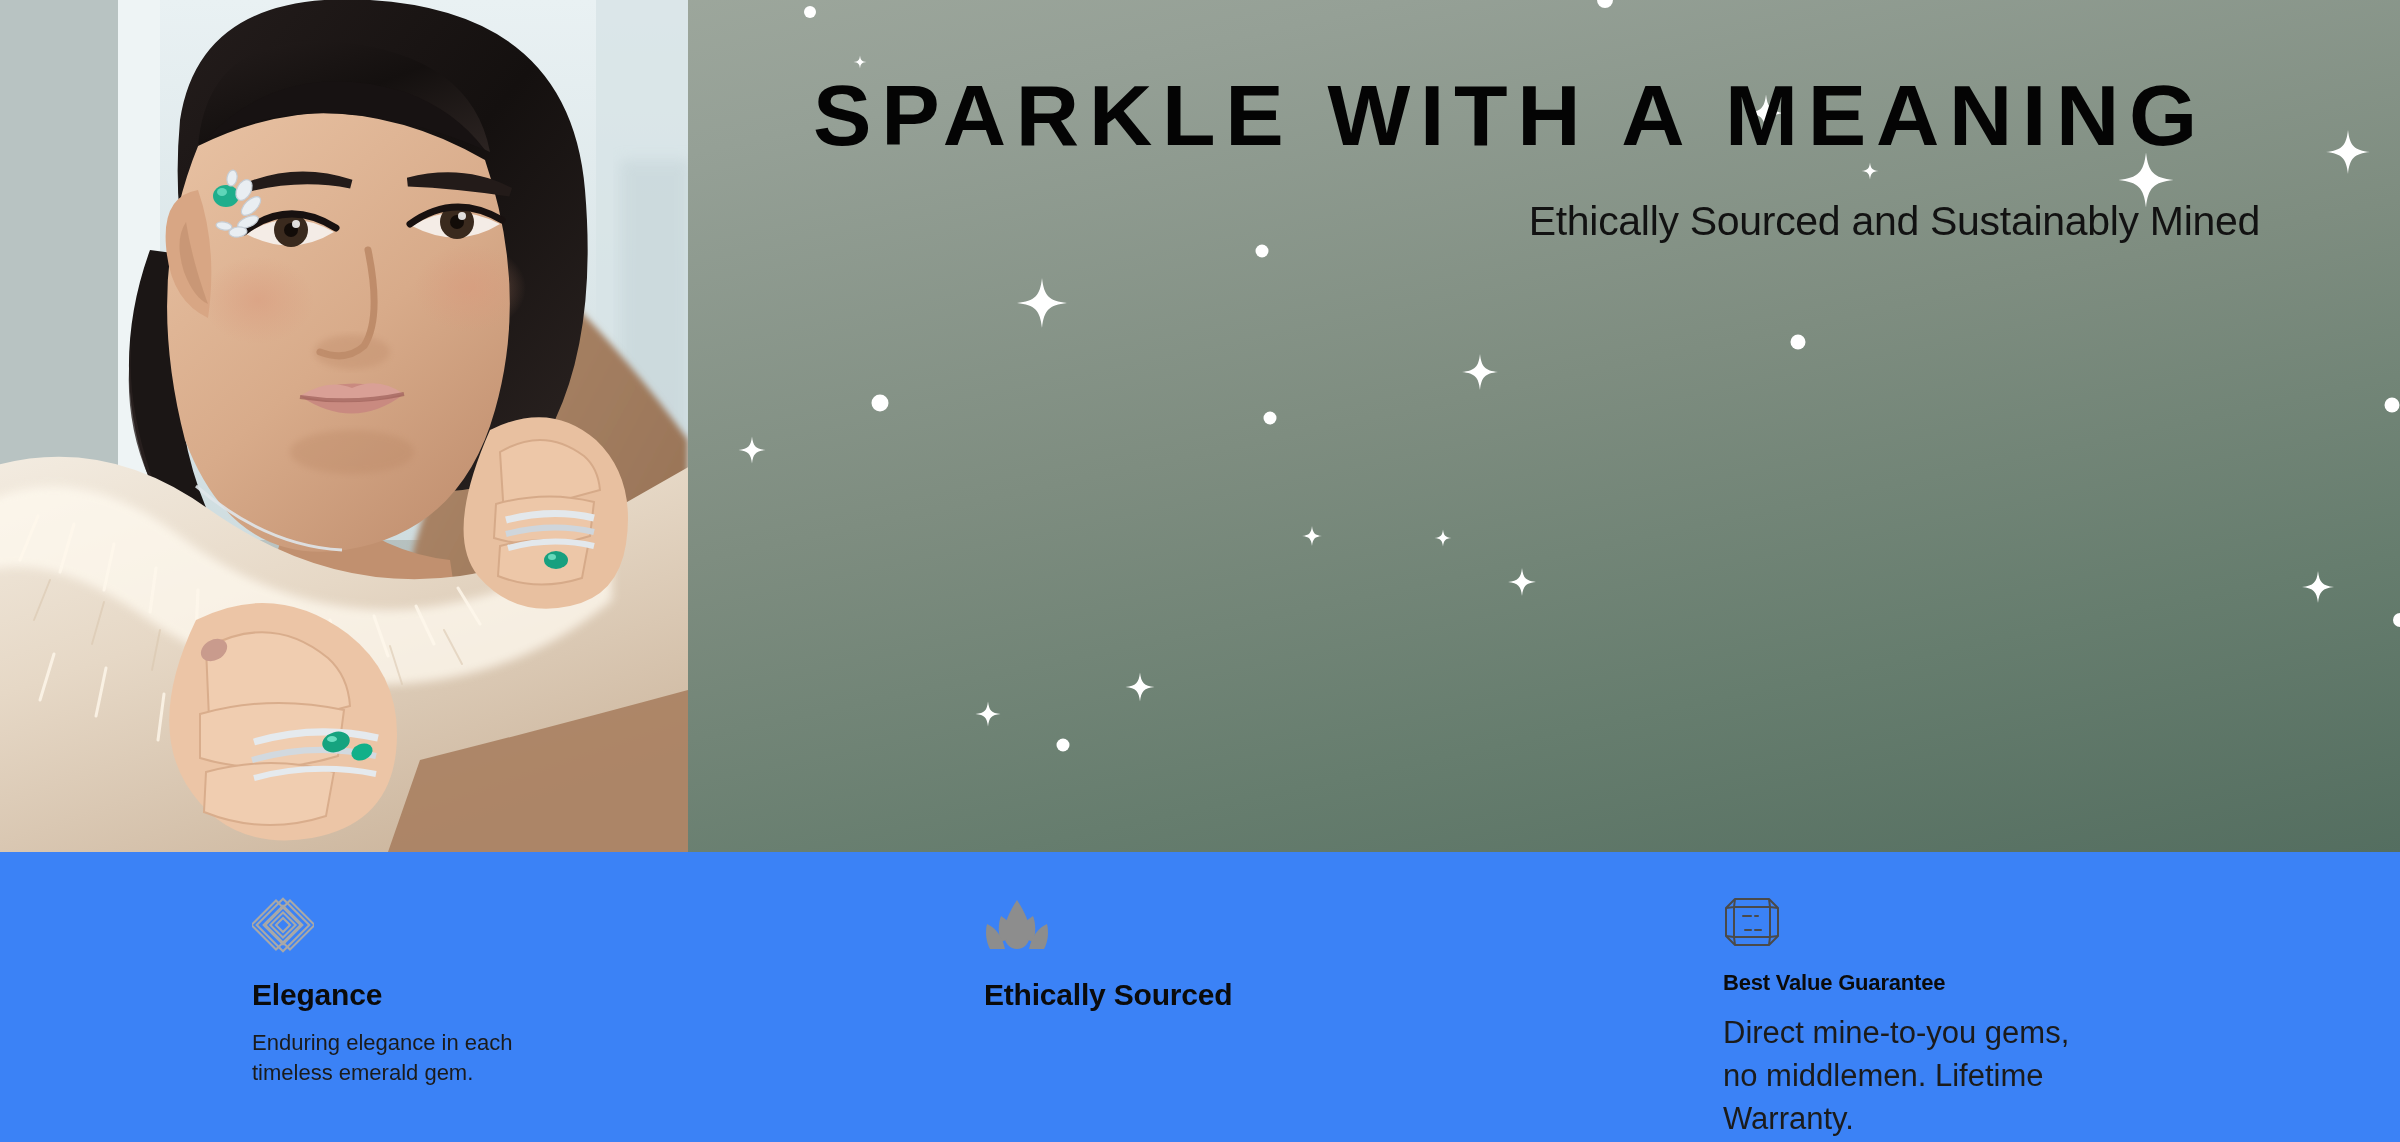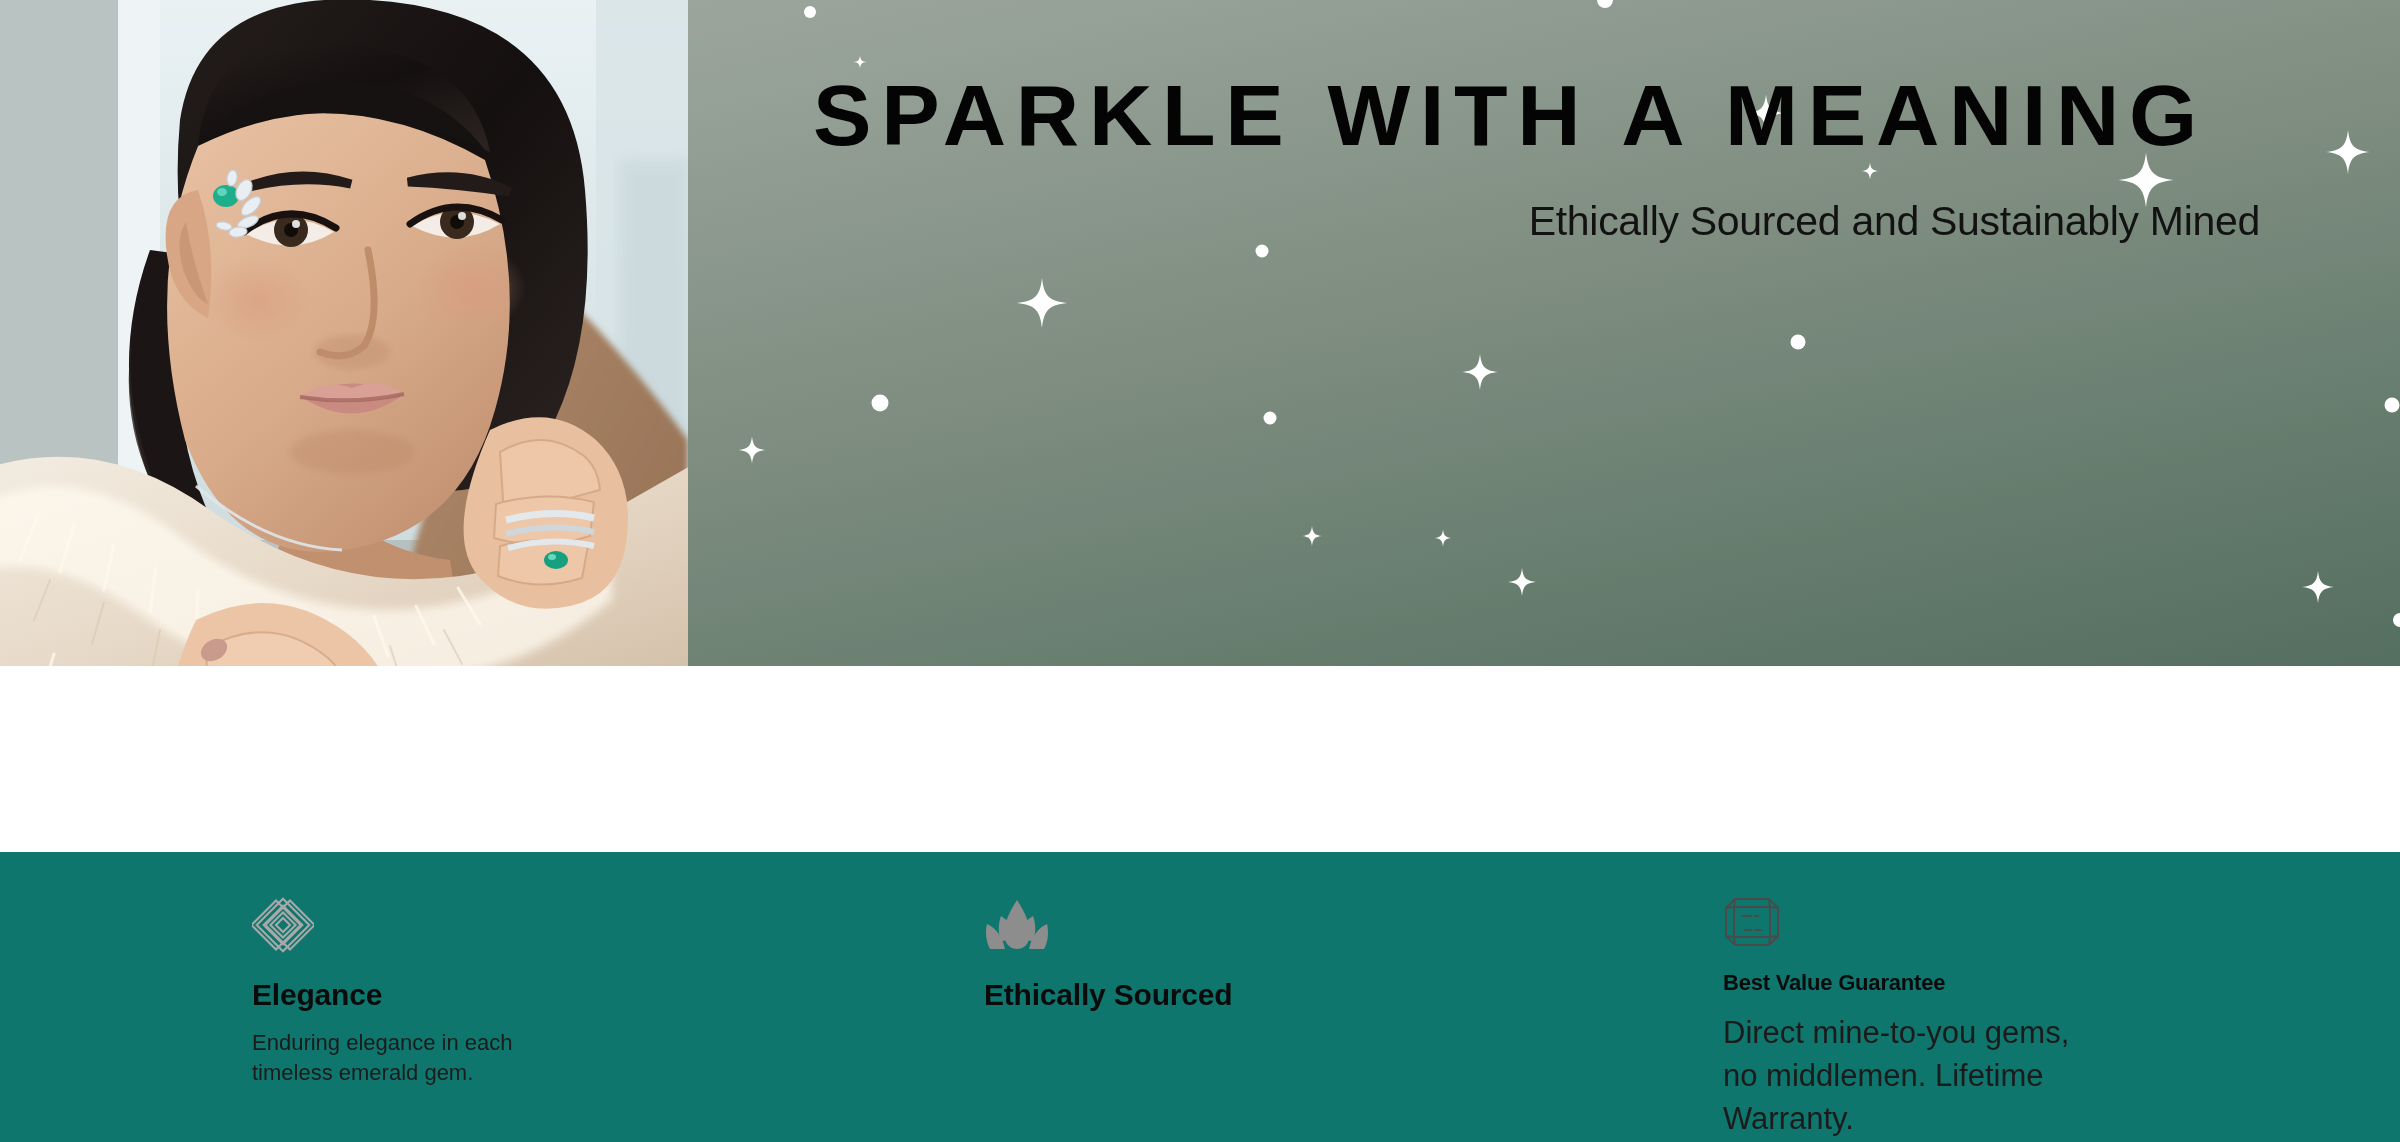--- a/index.html
+++ b/index.html
@@ -8,21 +8,21 @@
     background:#ffffff;
     font-family:"Liberation Sans", sans-serif;
     overflow:hidden;
   }
 
   .page { position:relative; width:2400px; height:1142px; background:#fff; }
 
   
   .hero {
     position:absolute; left:0; top:0;
-    width:2400px; height:666px;
+    width:2400px; height:852px;
     overflow:hidden;
   }
 
   .hero-bg {
     position:absolute; inset:0;
     background:linear-gradient(168deg, #a3aca1 0%, #95a096 22%, #7e8d80 52%, #667d6e 78%, #546e60 100%);
   }
 
   
   .hero-photo {
@@ -72,21 +72,21 @@
     line-height:1.17;
     letter-spacing:-0.3px;
     color:#121212;
   }
   .hero-sub span { display:block;text-align:right; }
 
   
   .features {
     position:absolute; left:0; top:852px;
     width:2400px; height:290px;
-    background:#0f766e;
+    background:#3b82f6;
   }
   .feature {
     position:absolute;
     top:0;
     width:460px;
   }
   .feature.f0 { left:252px; }
   .feature.f1 { left:984px; }
   .feature.f2 { left:1723px; top:-8px; }
 

